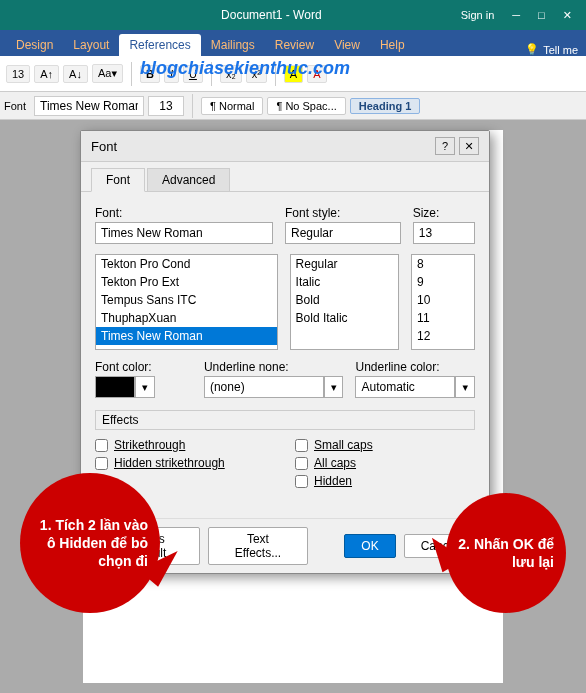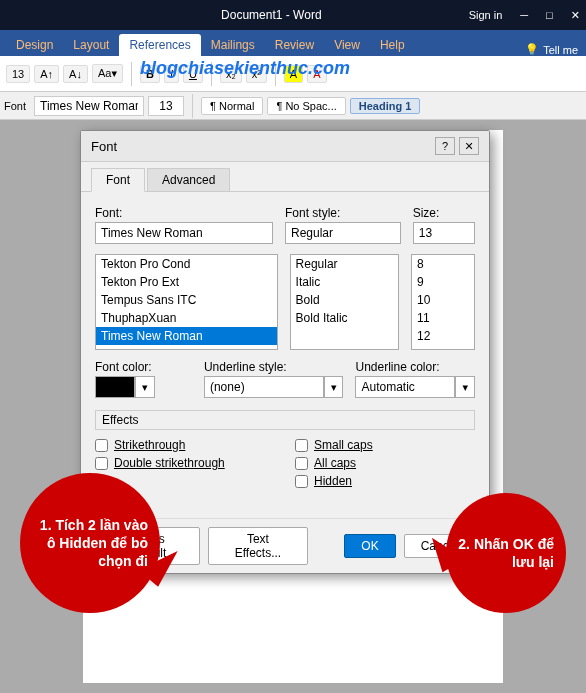--- a/index.html
+++ b/index.html
@@ -8,27 +8,27 @@
       height: 693px;
       font-family: 'Segoe UI', Arial, sans-serif;
       font-size: 12px;
       background: #fff;
       overflow: hidden;
       position: relative;
     }
 
     
     .title-bar {
-      background: #0f172a;
+      background: #0f766e;
       color: #fff;
       display: flex;
       align-items: center;
       justify-content: space-between;
       height: 30px;
-      padding: 0 0;
+      padding: 0 8px;
     }
     .title-bar-center {
       font-size: 12px;
       color: #fff;
     }
     .title-bar-right {
       display: flex;
       gap: 6px;
     }
     .win-btn {
@@ -545,21 +545,21 @@
 
       <div class="color-row">
         <div class="color-field">
           <span class="field-label">Font color:</span>
           <div class="color-swatch-wrap">
             <div class="color-swatch"></div>
             <button class="dropdown-btn">▾</button>
           </div>
         </div>
         <div class="color-field">
-          <span class="field-label">Underline style:</span>
+          <span class="field-label">Underline none:</span>
           <div style="display:flex">
             <input type="text" class="field-input" style="width: 120px;" value="(none)">
             <button class="dropdown-btn">▾</button>
           </div>
         </div>
         <div class="color-field">
           <span class="field-label">Underline color:</span>
           <div style="display:flex">
             <input type="text" class="field-input" style="width: 100px;" value="Automatic">
             <button class="dropdown-btn">▾</button>
@@ -570,21 +570,21 @@
       <div class="effects-section">
         <div class="effects-title">Effects</div>
         <div class="effects-grid">
           <div class="effects-col">
             <div class="checkbox-row">
               <input type="checkbox" id="ck-strike" style="">
               <label for="ck-strike">Strikethrough</label>
             </div>
             <div class="checkbox-row">
               <input type="checkbox" id="ck-dstrike" style="">
-              <label for="ck-dstrike">Double strikethrough</label>
+              <label for="ck-dstrike">Hidden strikethrough</label>
             </div>
           </div>
           <div class="effects-col">
             <div class="checkbox-row">
               <input type="checkbox" id="ck-small" style="">
               <label for="ck-small">Small caps</label>
             </div>
             <div class="checkbox-row">
               <input type="checkbox" id="ck-allcaps" style="">
               <label for="ck-allcaps">All caps</label>

